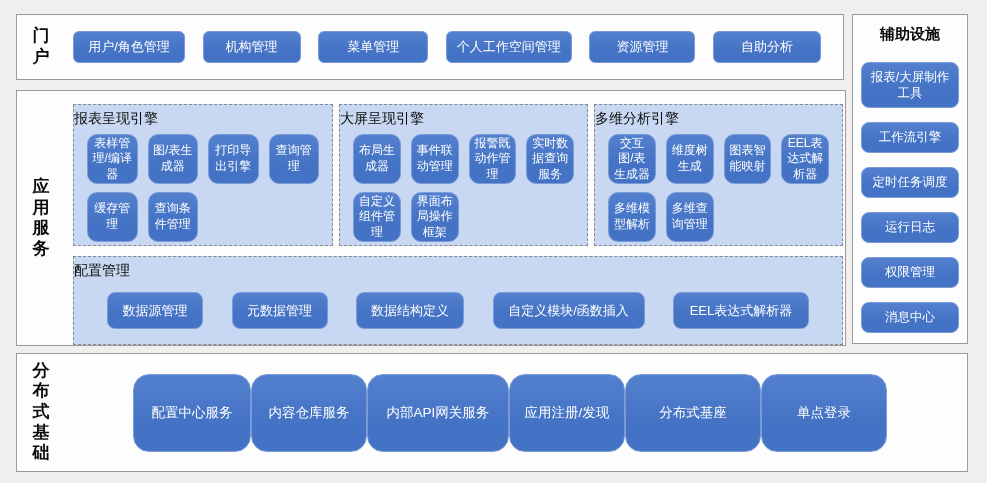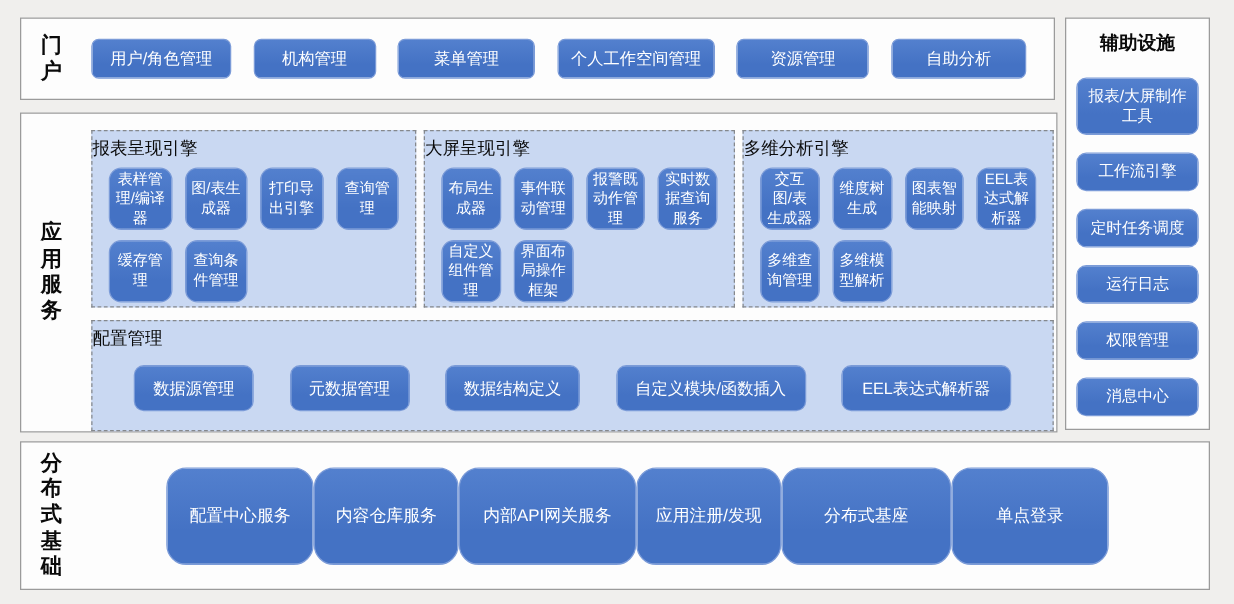--- a/index.html
+++ b/index.html
@@ -148,22 +148,22 @@
         </div>
       </div>
 
       <div class="panel engine">
         <div class="panel-title">多维分析引擎</div>
         <div class="engine-grid">
           <div class="node">交互图/表生成器</div>
           <div class="node">维度树生成</div>
           <div class="node">图表智能映射</div>
           <div class="node">EEL表达式解析器</div>
+          <div class="node">多维模型解析</div>
           <div class="node">多维查询管理</div>
-          <div class="node">多维模型解析</div>
         </div>
       </div>
     </div>
 
     <div class="panel config">
       <div class="panel-title">配置管理</div>
       <div class="config-row">
         <div class="node">数据源管理</div>
         <div class="node">元数据管理</div>
         <div class="node">数据结构定义</div>

